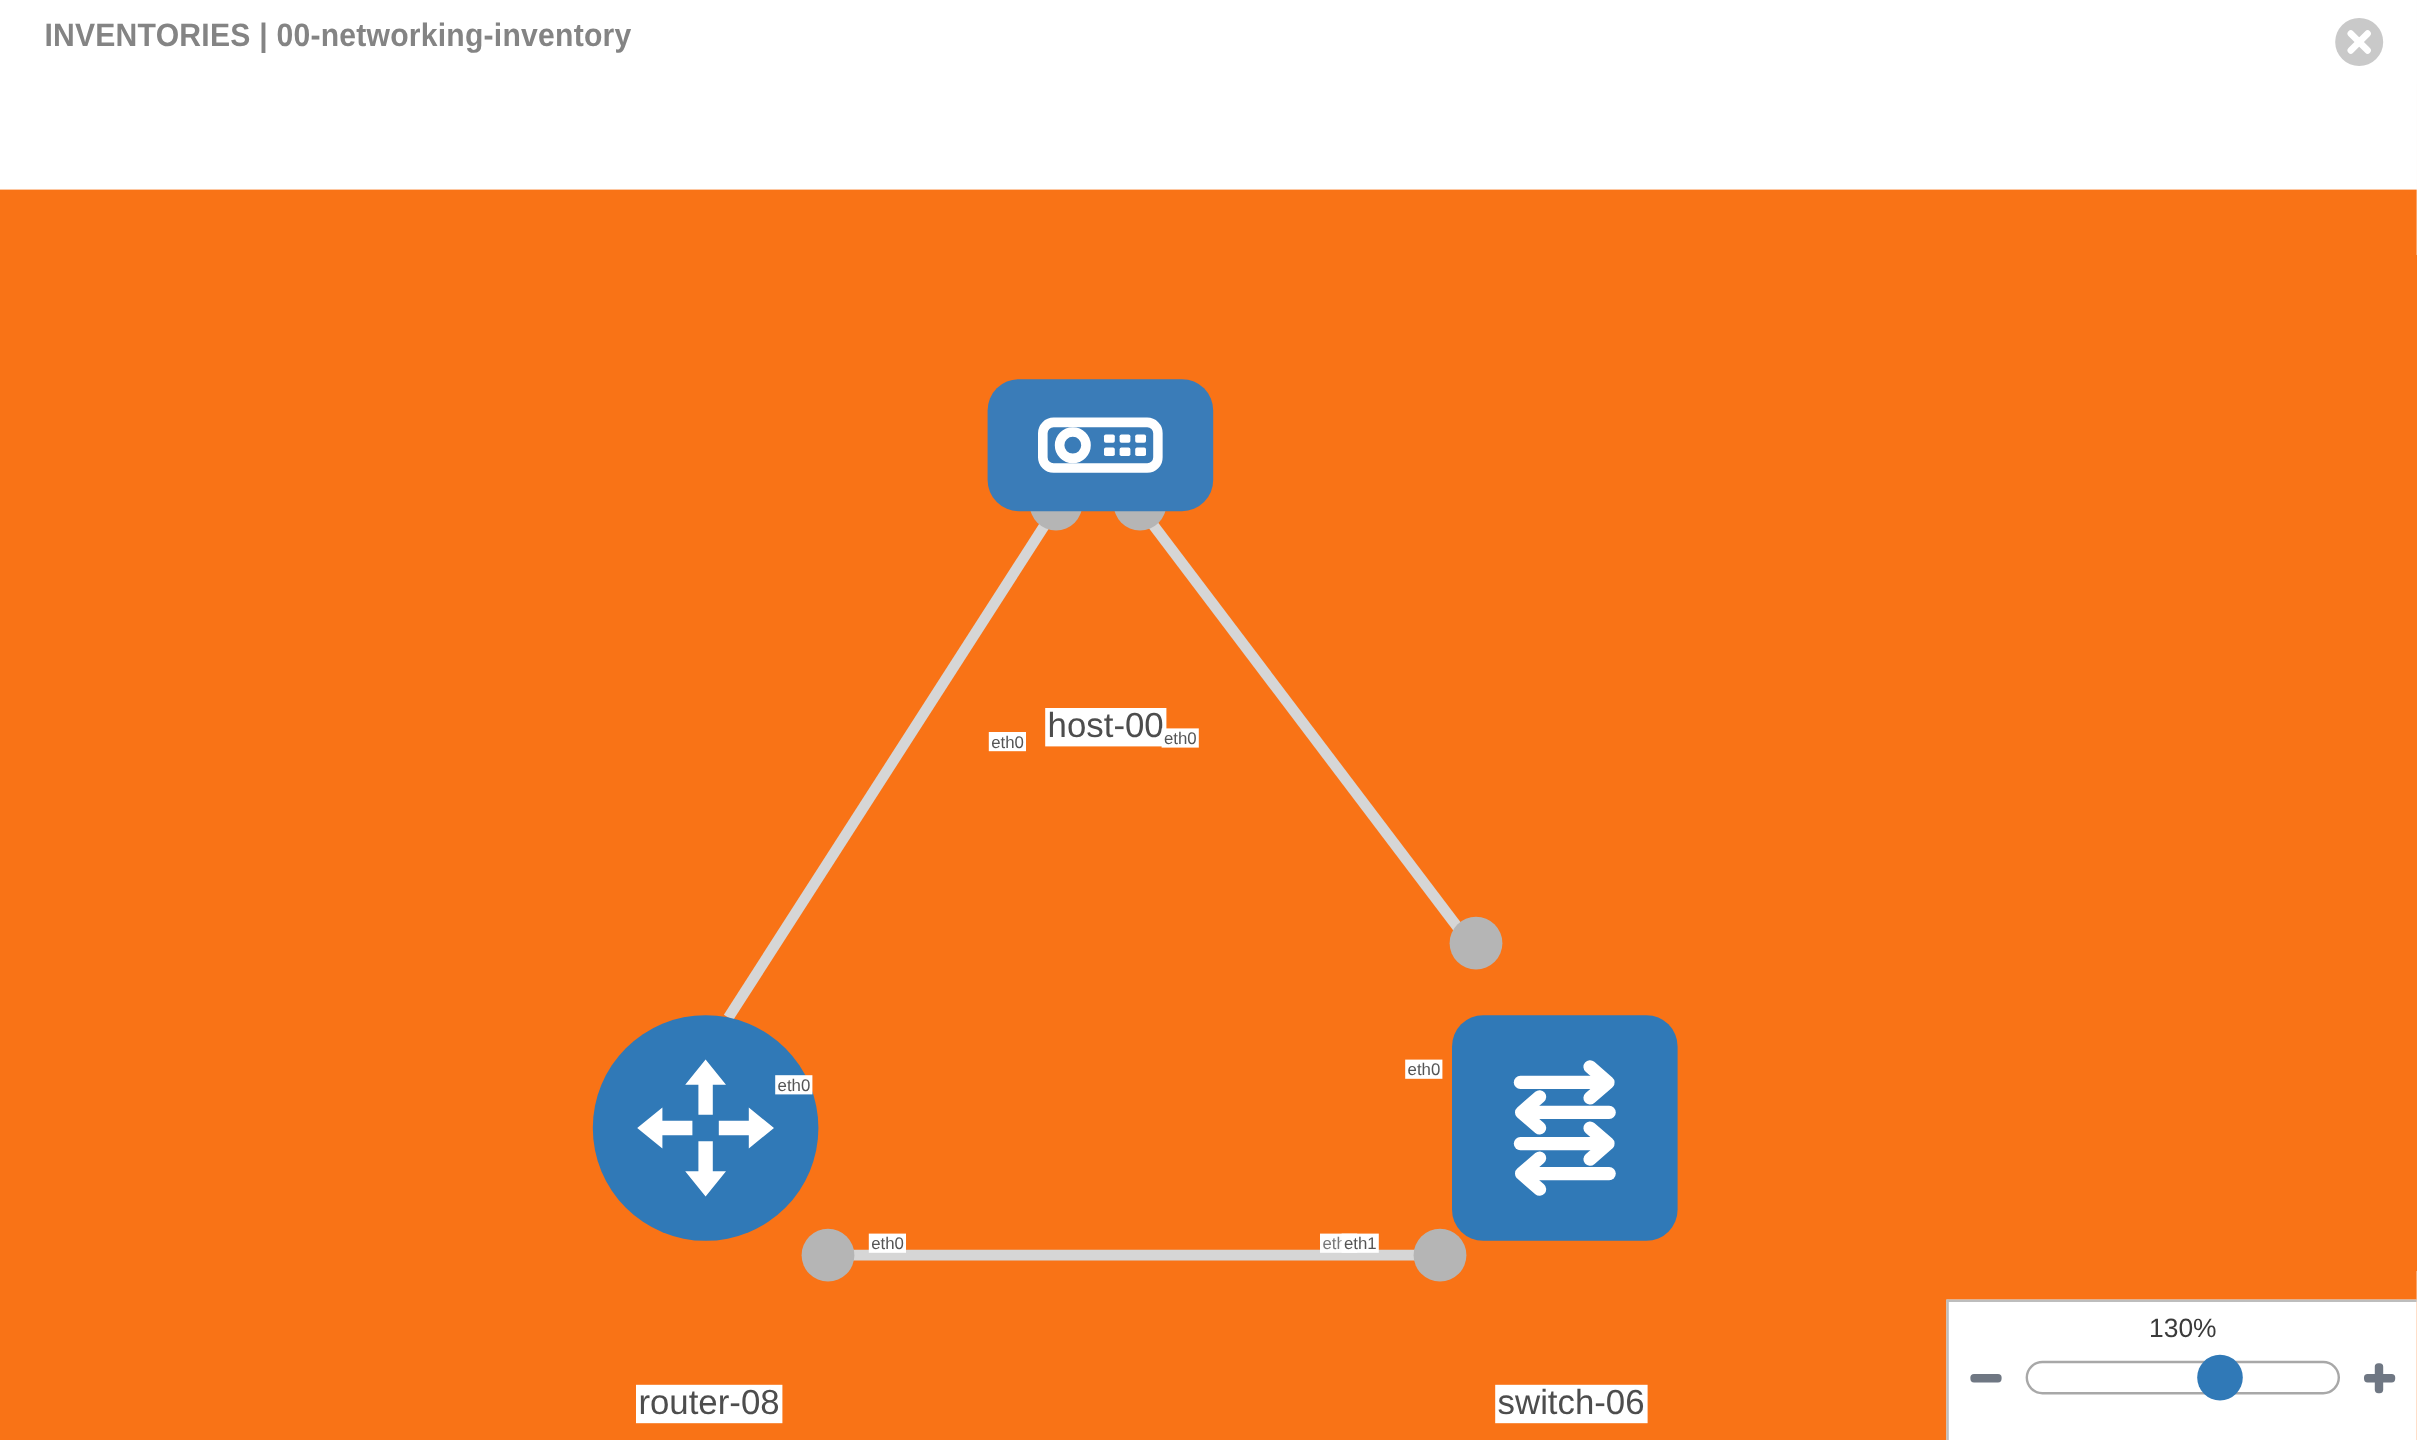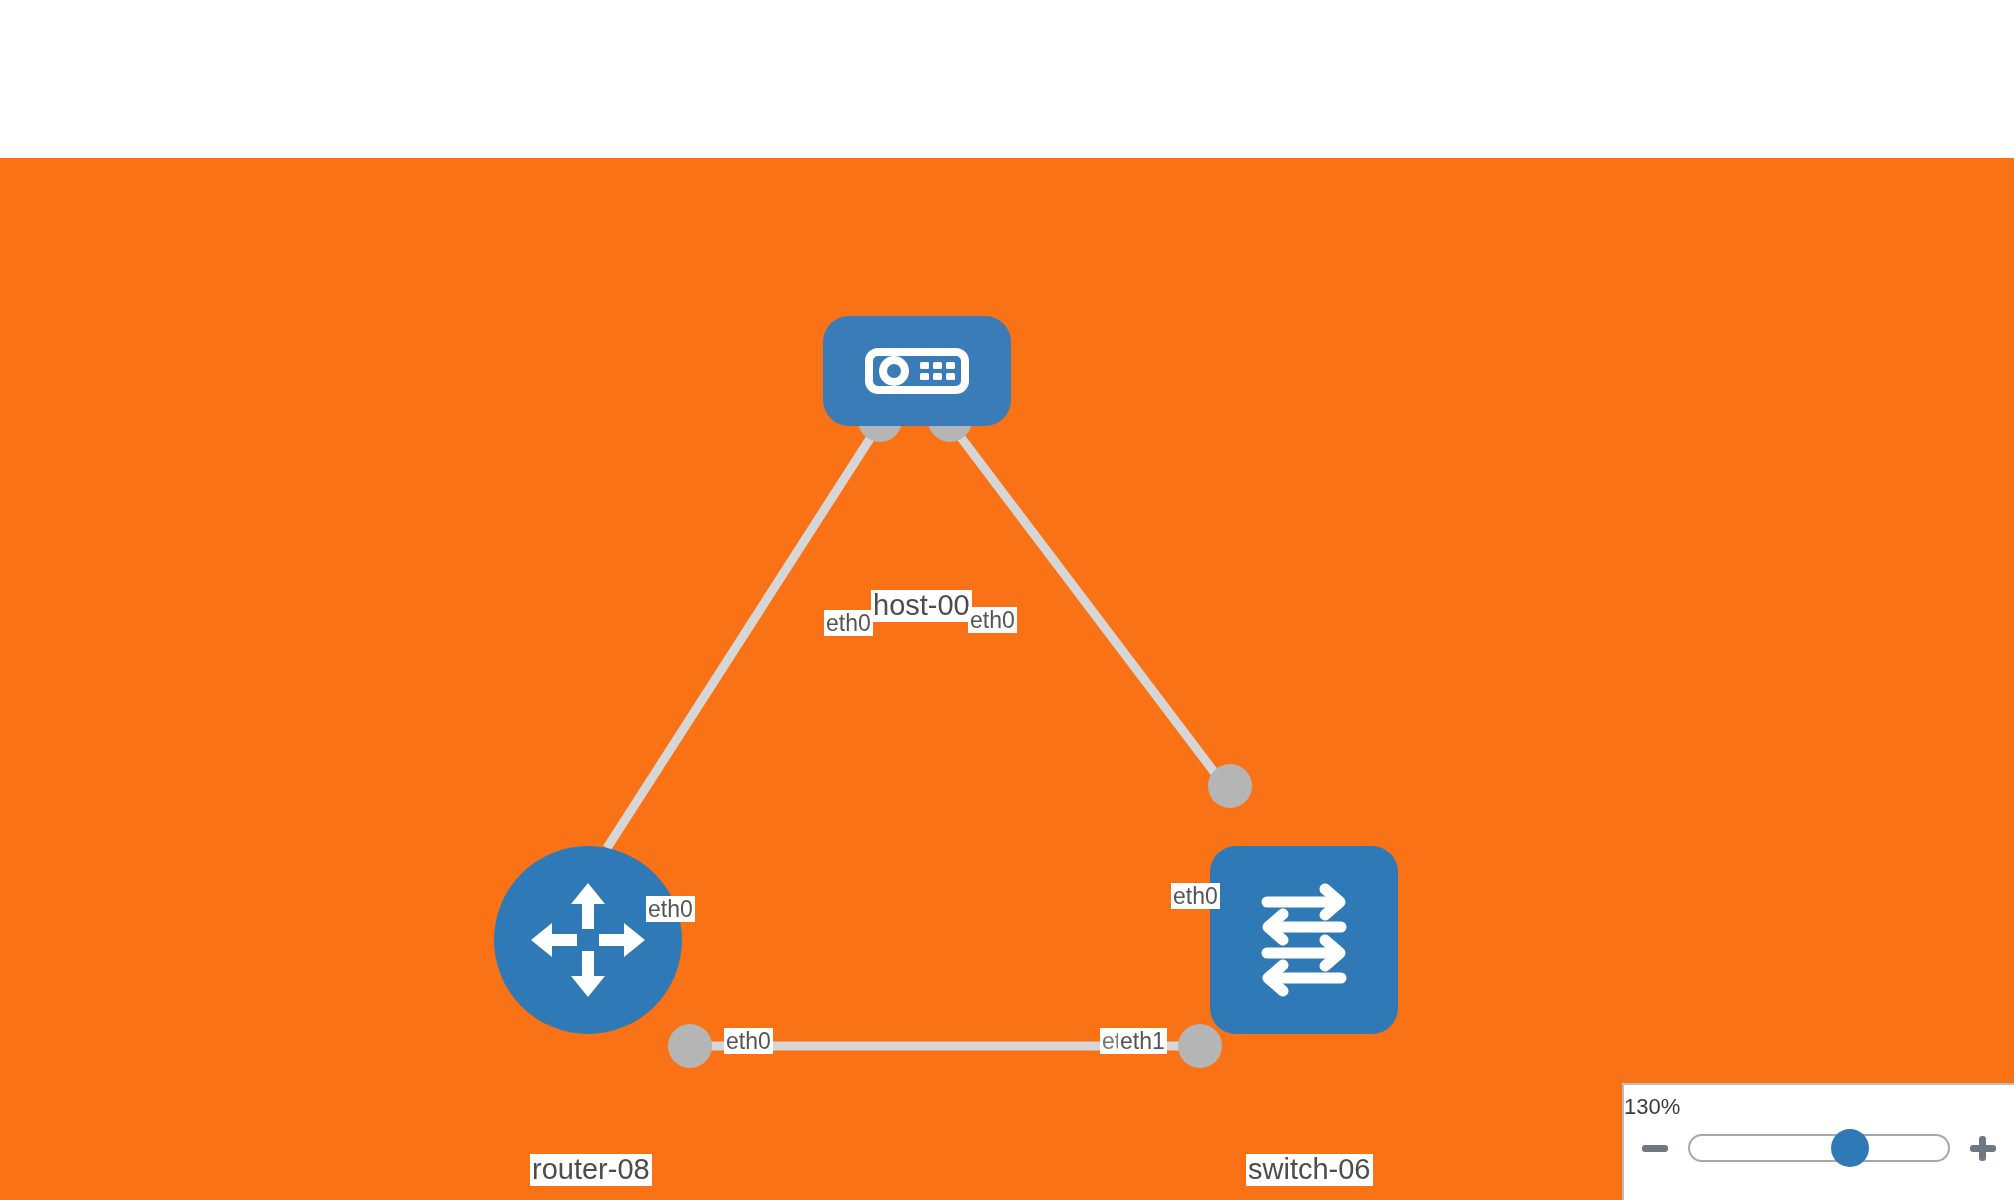--- a/index.html
+++ b/index.html
@@ -111,39 +111,39 @@
   .node-label {
     position: absolute;
     font-size: 29px; color: #4d4d4d;
     background: #ffffff;
     white-space: nowrap;
     padding: 0 2px;
     line-height: 1.1;
   }
   .edge-label {
     position: absolute;
-    font-size: 23px; color: #555555;
+    font-size: 14px; color: #555555;
     background: #ffffff;
     white-space: nowrap;
     padding: 0 2px;
     line-height: 1.15;
   }
   .edge-label.faded { color: #777777; background: #fdfdfd; }
 
   
   .zoom-panel {
     position: absolute; left: 1622px; top: 1083px;
     width: 392px; height: 117px;
     background: #ffffff;
     border-top: 2px solid #bdbdbd;
     border-left: 2px solid #bdbdbd;
   }
   .zoom-pct {
     position: absolute; top: 9px; left: 0; width: 100%;
-    text-align: left; font-size: 22px; color: #3b3b3b;
+    text-align: center; font-size: 22px; color: #3b3b3b;
   }
   .zoom-row {
     position: absolute; top: 48px; left: 0; width: 100%;
     display: flex; align-items: center; justify-content: center; gap: 18px;
   }
   .zoom-minus, .zoom-plus {
     width: 30px; height: 30px; position: relative; cursor: pointer; flex: none;
   }
   .zoom-minus::before, .zoom-plus::before {
     content: ""; position: absolute; left: 2px; top: 12px;
@@ -163,20 +163,28 @@
     width: 38px; height: 38px; margin-top: -19px; margin-left: -19px;
     background: #3079b7; border-radius: 50%;
     cursor: grab;
   }
 </style>
 </head>
 <body>
 
 <div id="app">
 
+  <div class="header">
+    <div class="header-title">INVENTORIES | 00-networking-inventory</div>
+    <div class="close-btn">
+      <svg width="40" height="40" viewBox="0 0 40 40">
+        <path d="M13 13 L27 27 M27 13 L13 27" stroke="#ffffff" stroke-width="5.5" stroke-linecap="round"></path>
+      </svg>
+    </div>
+  </div>
 
 
   <div class="canvas">
 
     <svg class="graph-svg" width="2014" height="1042">
 
       <line x1="880" y1="265" x2="607" y2="690" stroke="#d6d6d6" stroke-width="9"></line>
 
       <line x1="950" y1="265" x2="1230" y2="635" stroke="#d6d6d6" stroke-width="9"></line>
 

